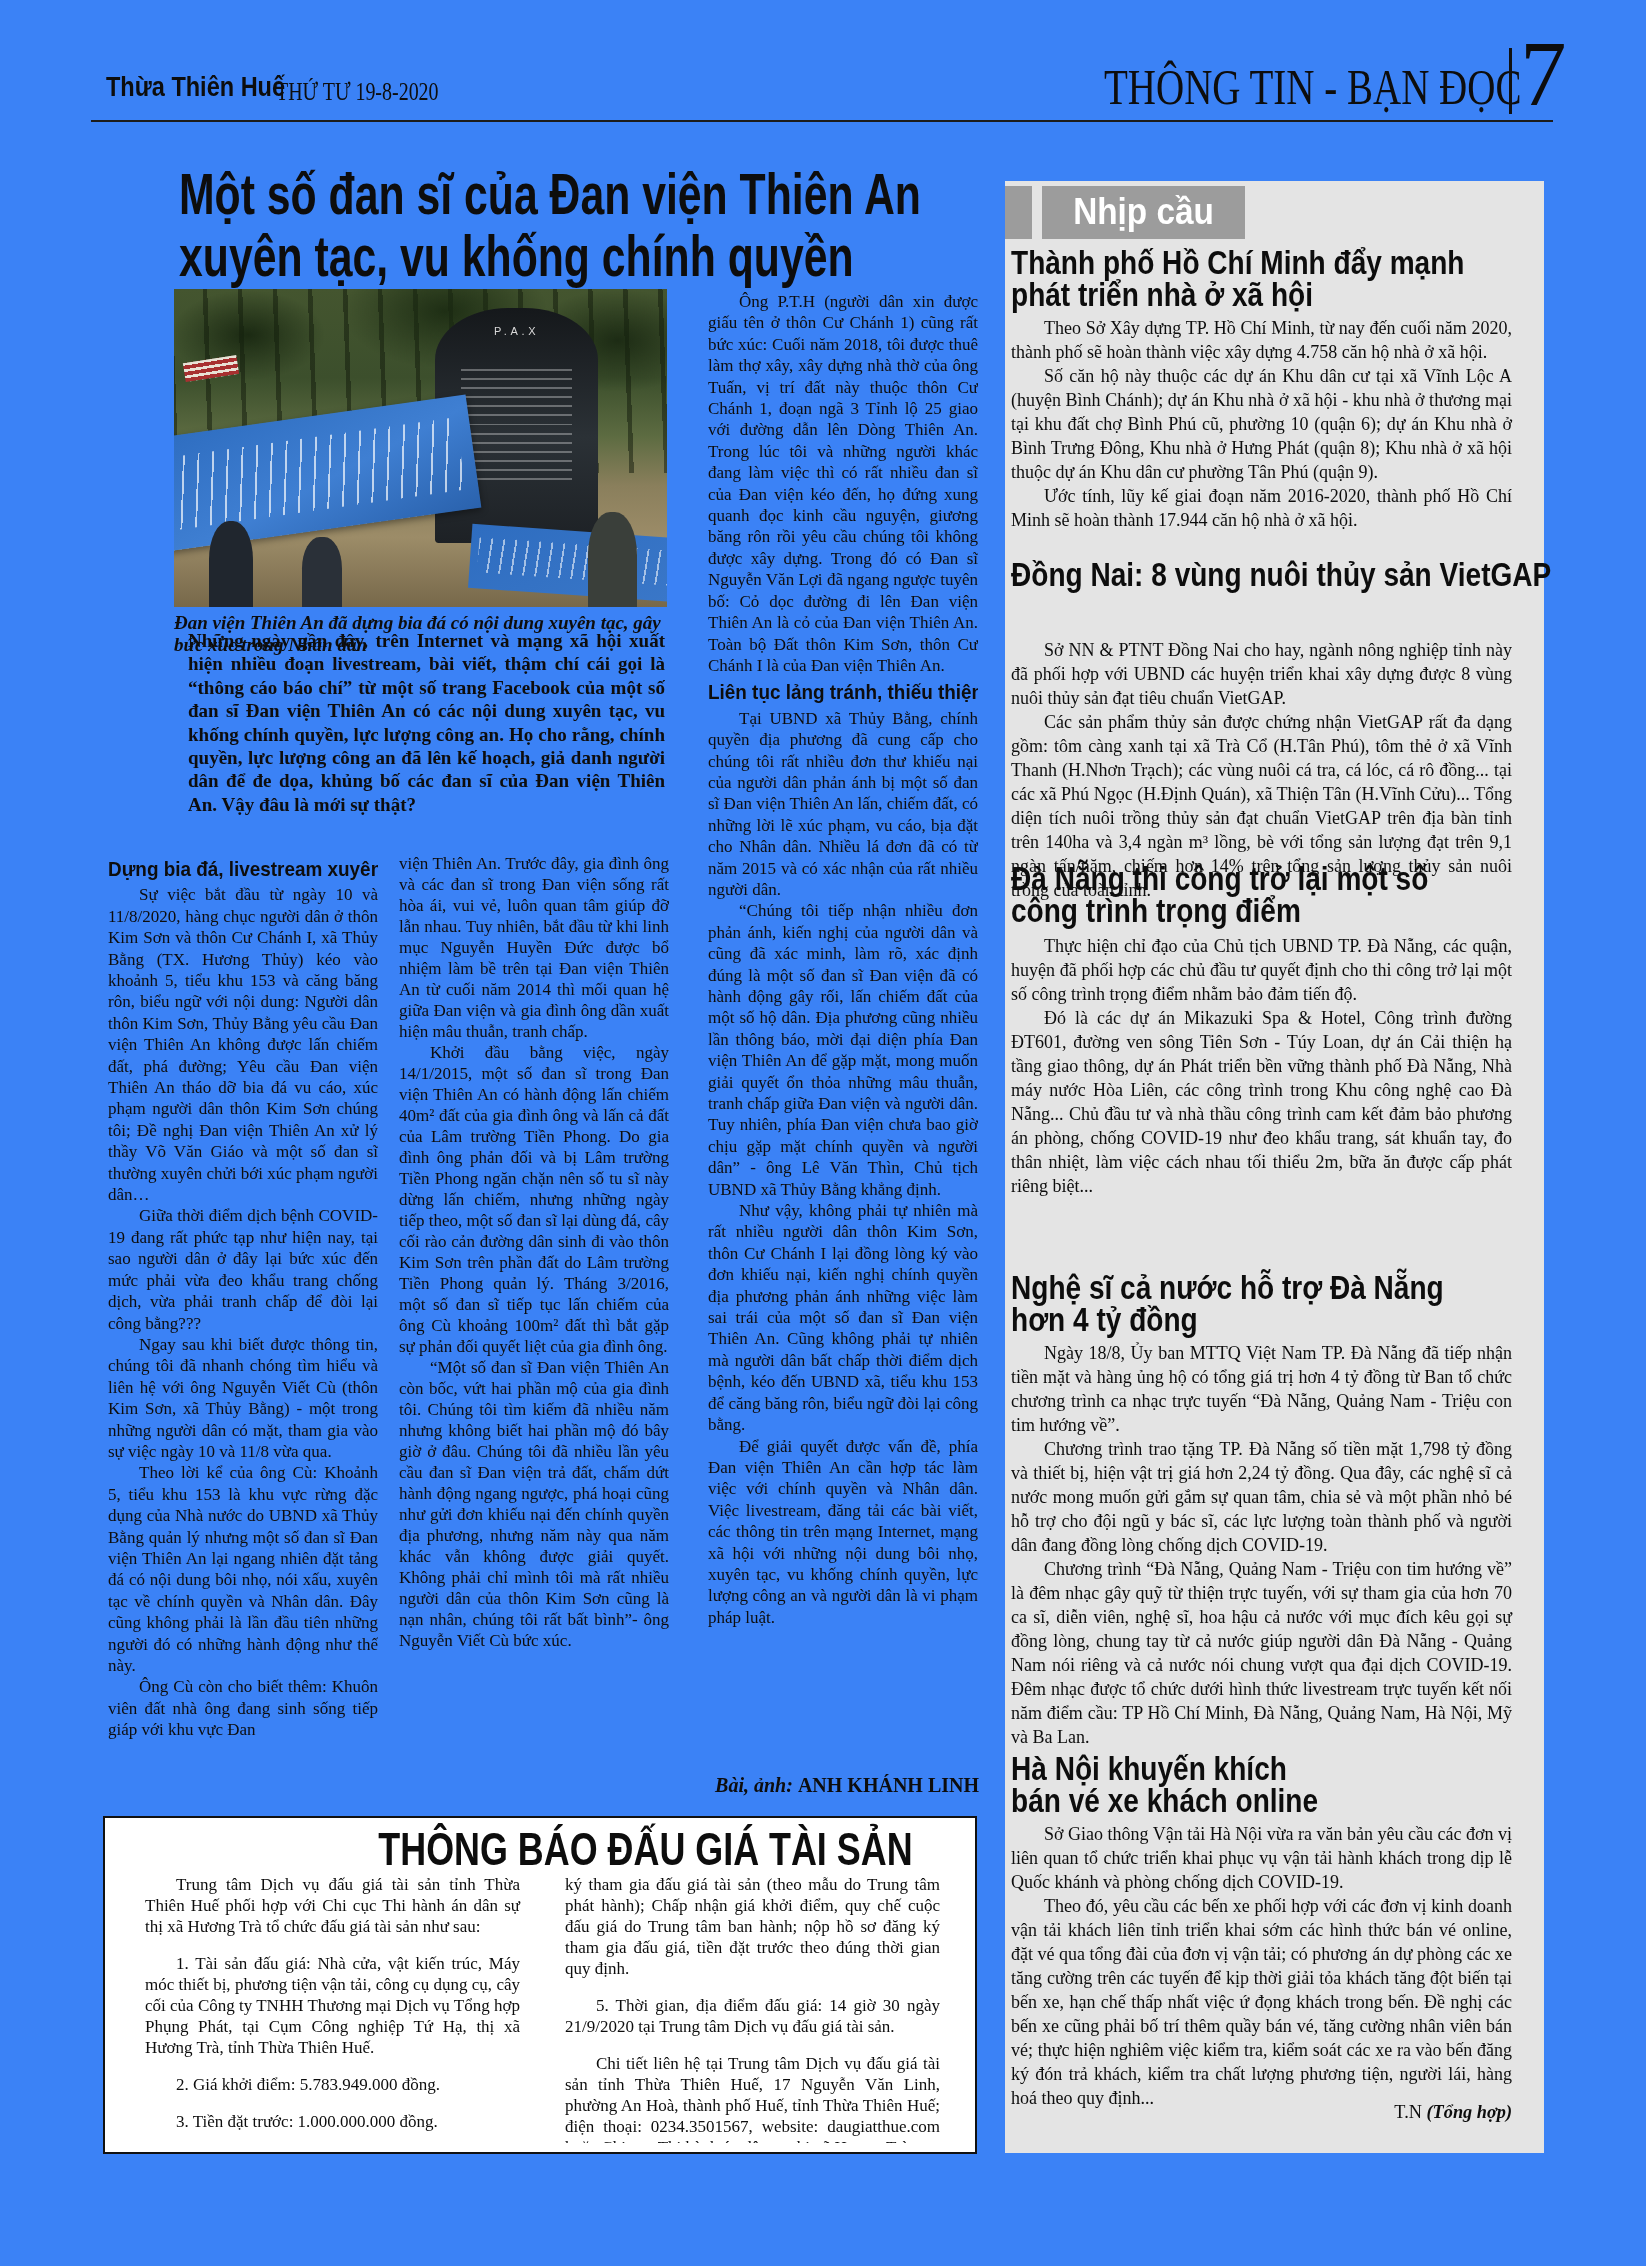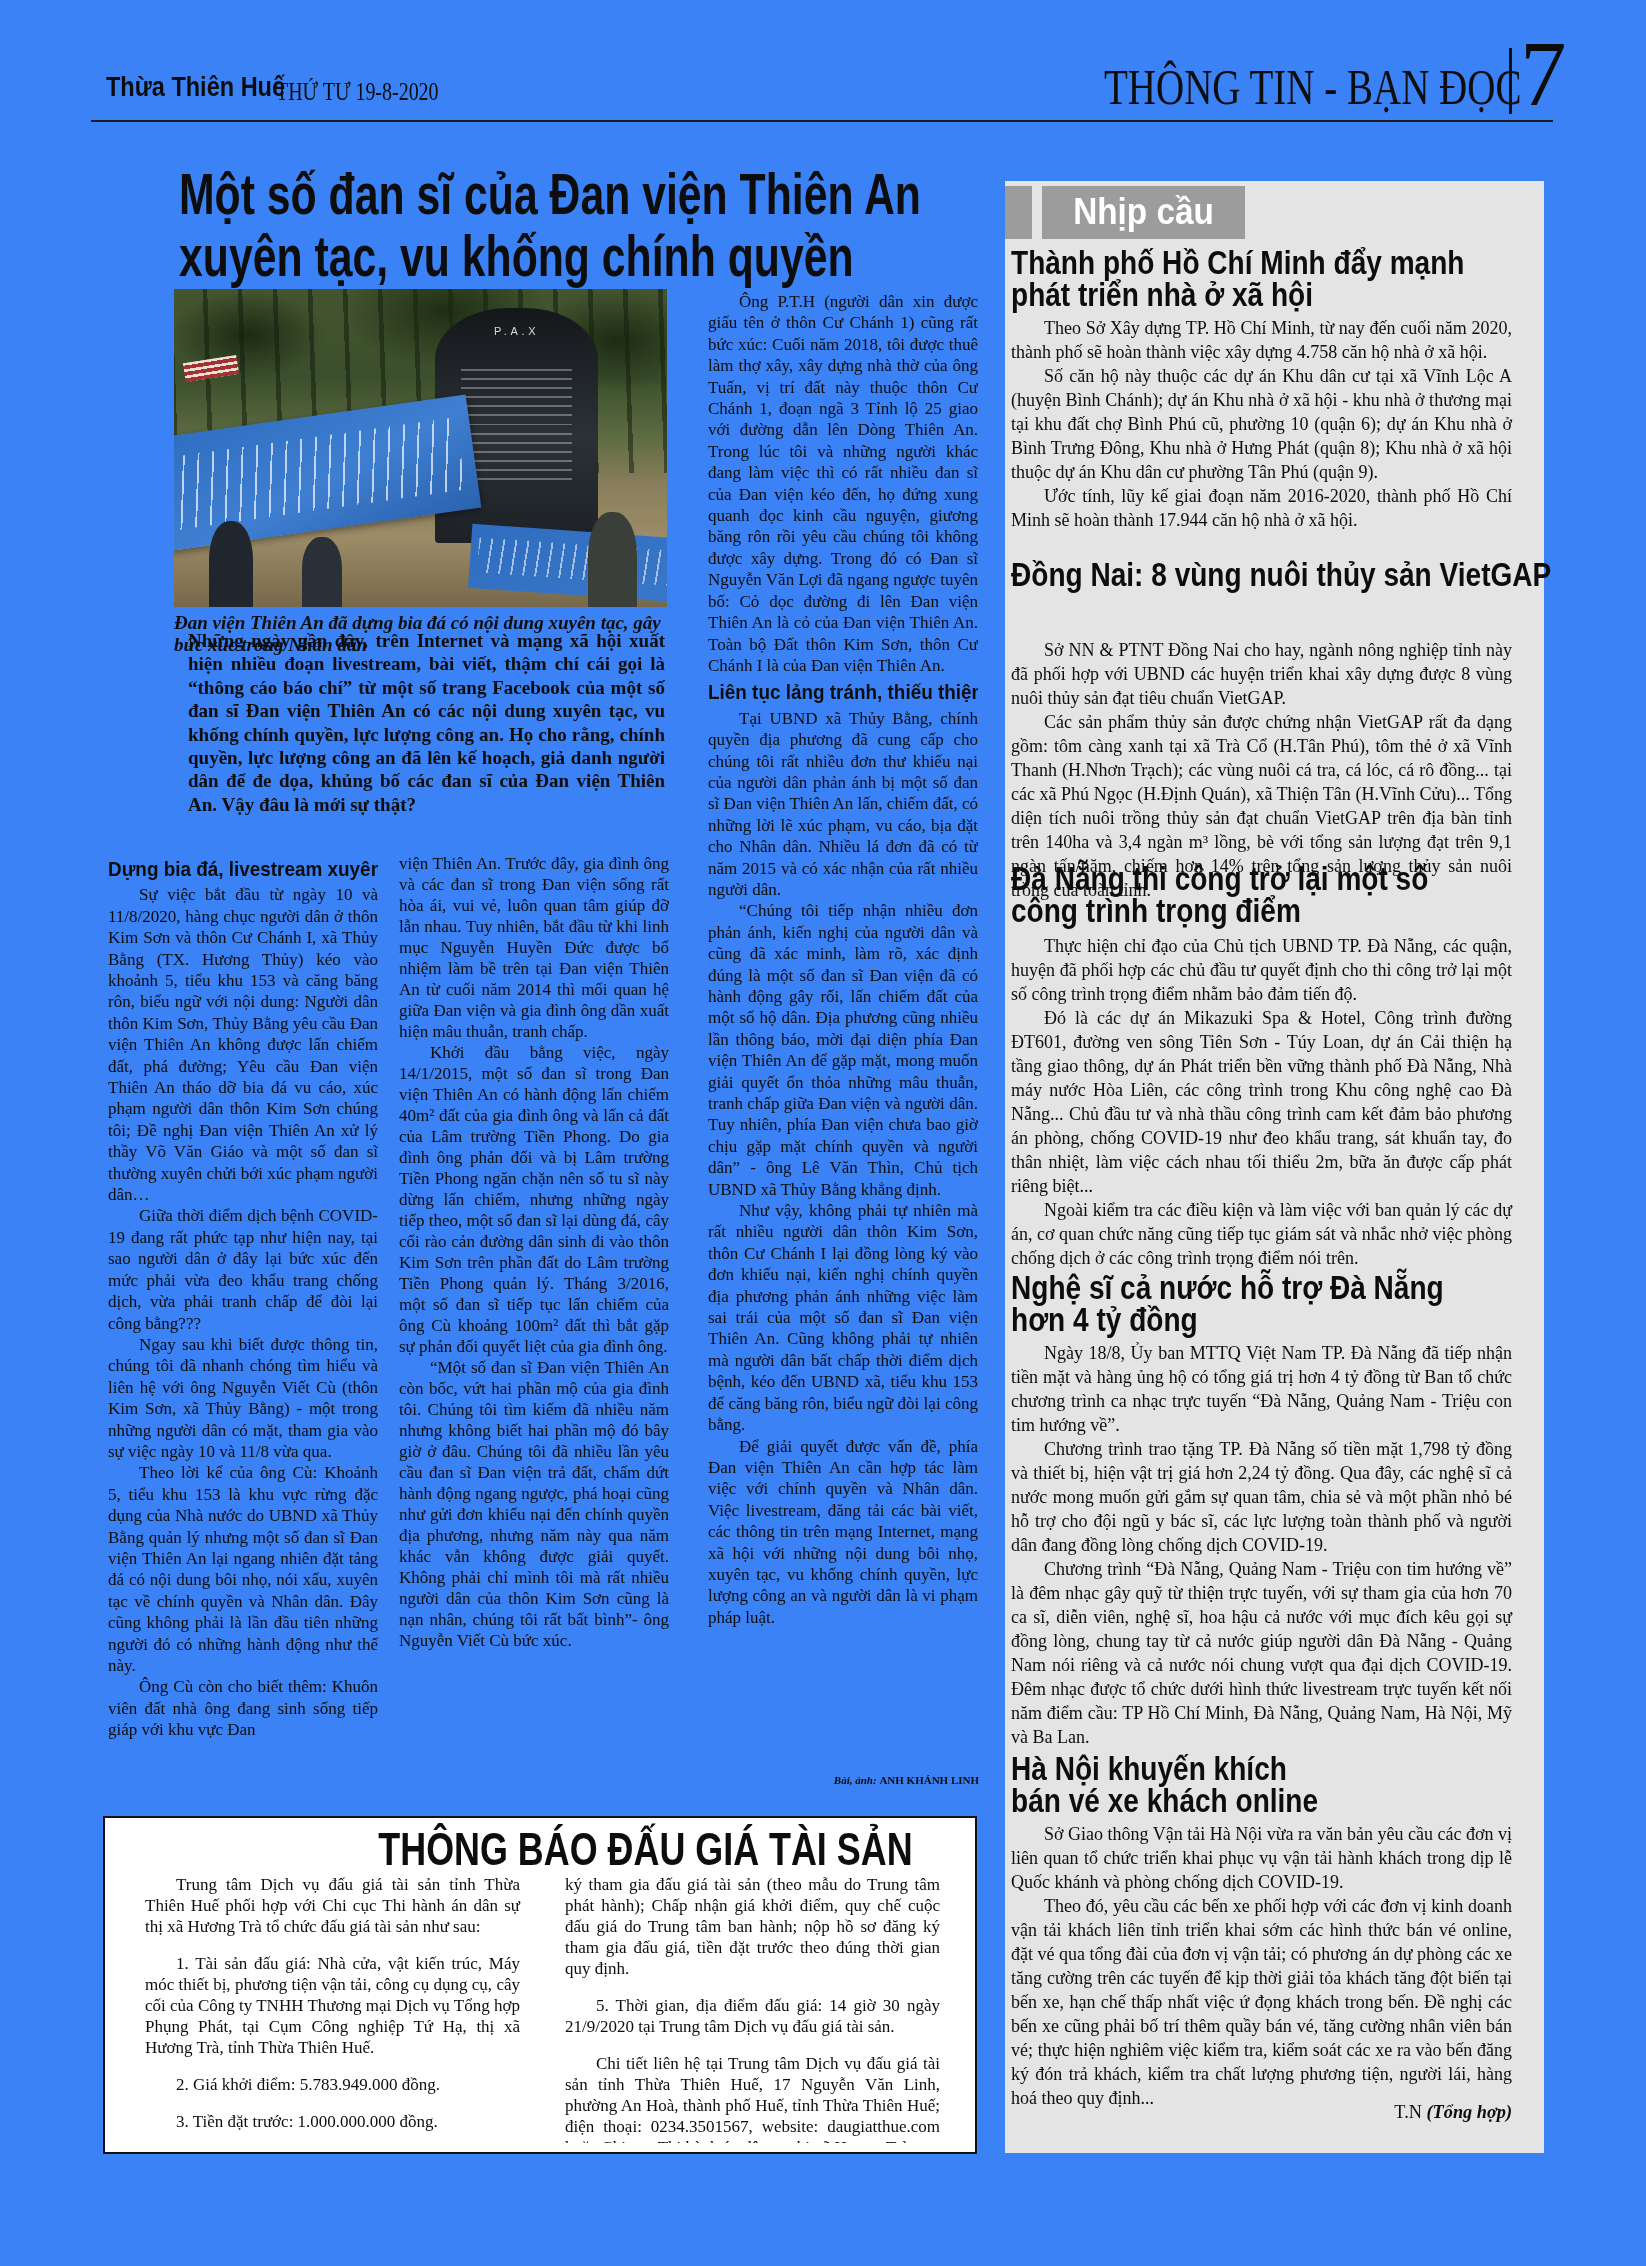--- a/index.html
+++ b/index.html
@@ -55,21 +55,21 @@
         font-size:19px;line-height:23.4px;font-weight:700;text-align:justify;}
   .col{overflow:hidden;font-size:17px;line-height:21.4px;text-align:justify;}
   .col p{margin:0;text-indent:31px;text-align:justify;}
   .col p.p-cont{text-indent:0;}
   .col .subhead{font-family:"Liberation Sans",sans-serif;font-weight:700;font-size:21px;
       line-height:24px;transform:scaleX(.9);transform-origin:0 0;white-space:nowrap;
       margin:3.7px 0 3.7px 0;text-indent:0;}
   .col1{left:108px;top:853px;width:270px;height:914px;}
   .col2{left:399px;top:853px;width:270px;height:923px;font-size:17px;line-height:21px;}
   .col3{left:708px;top:291px;width:270px;height:1482px;}
-  .byline{left:672px;top:1774px;width:307px;text-align:right;font-size:11px;}
+  .byline{left:672px;top:1774px;width:307px;text-align:right;font-size:20px;}
   .byline .lbl{font-weight:700;font-style:italic;}
   .byline .nm{font-weight:700;}
   
   .sb-bg{left:1005px;top:181px;width:539px;height:1972px;background:#e4e4e4;}
   .sb-corner{left:1005px;top:186px;width:27.4px;height:53px;background:#9c9c9c;}
   .sb-bar{left:1042px;top:186px;width:203px;height:53px;background:#9c9c9c;}
   .sb-bar-label{position:absolute;left:0;top:4.6px;width:100%;text-align:center;color:#fff;
       font-family:"Liberation Sans",sans-serif;font-weight:700;font-size:37px;transform:scaleX(.9);}
   .sb-head{left:1011px;font-size:33px;line-height:32px;}
   .sb-head .cond{transform:scaleX(.85);}
@@ -181,21 +181,20 @@
     <p>Các sản phẩm thủy sản được chứng nhận VietGAP rất đa dạng gồm: tôm càng xanh tại xã Trà Cổ (H.Tân Phú), tôm thẻ ở xã Vĩnh Thanh (H.Nhơn Trạch); các vùng nuôi cá tra, cá lóc, cá rô đồng... tại các xã Phú Ngọc (H.Định Quán), xã Thiện Tân (H.Vĩnh Cửu)... Tổng diện tích nuôi trồng thủy sản đạt chuẩn VietGAP trên địa bàn tỉnh trên 140ha và 3,4 ngàn m³ lồng, bè với tổng sản lượng đạt trên 9,1 ngàn tấn/năm, chiếm hơn 14% trên tổng sản lượng thủy sản nuôi trồng của toàn tỉnh.</p>
   </div>
 
   <div class="abs sb-head" style="top:863px;">
     <div class="cond">Đà Nẵng thi công trở lại một số</div>
     <div class="cond">công trình trọng điểm</div>
   </div>
   <div class="abs sb-body" style="top:934px;">
     <p>Thực hiện chỉ đạo của Chủ tịch UBND TP. Đà Nẵng, các quận, huyện đã phối hợp các chủ đầu tư quyết định cho thi công trở lại một số công trình trọng điểm nhằm bảo đảm tiến độ.</p>
     <p>Đó là các dự án Mikazuki Spa &amp; Hotel, Công trình đường ĐT601, đường ven sông Tiên Sơn - Túy Loan, dự án Cải thiện hạ tầng giao thông, dự án Phát triển bền vững thành phố Đà Nẵng, Nhà máy nước Hòa Liên, các công trình trong Khu công nghệ cao Đà Nẵng... Chủ đầu tư và nhà thầu công trình cam kết đảm bảo phương án phòng, chống COVID-19 như đeo khẩu trang, sát khuẩn tay, đo thân nhiệt, làm việc cách nhau tối thiểu 2m, bữa ăn được cấp phát riêng biệt...</p>
-    <p>Ngoài kiểm tra các điều kiện và làm việc với ban quản lý các dự án, cơ quan chức năng cũng tiếp tục giám sát và nhắc nhở việc phòng chống dịch ở các công trình trọng điểm nói trên.</p>
   </div>
 
   <div class="abs sb-head" style="top:1272px;">
     <div class="cond">Nghệ sĩ cả nước hỗ trợ Đà Nẵng</div>
     <div class="cond">hơn 4 tỷ đồng</div>
   </div>
   <div class="abs sb-body" style="top:1341px;">
     <p>Ngày 18/8, Ủy ban MTTQ Việt Nam TP. Đà Nẵng đã tiếp nhận tiền mặt và hàng ủng hộ có tổng giá trị hơn 4 tỷ đồng từ Ban tổ chức chương trình ca nhạc trực tuyến “Đà Nẵng, Quảng Nam - Triệu con tim hướng về”.</p>
     <p>Chương trình trao tặng TP. Đà Nẵng số tiền mặt 1,798 tỷ đồng và thiết bị, hiện vật trị giá hơn 2,24 tỷ đồng. Qua đây, các nghệ sĩ cả nước mong muốn gửi gắm sự quan tâm, chia sẻ và một phần nhỏ bé hỗ trợ cho đội ngũ y bác sĩ, các lực lượng toàn thành phố và người dân đang đồng lòng chống dịch COVID-19.</p>
     <p>Chương trình “Đà Nẵng, Quảng Nam - Triệu con tim hướng về” là đêm nhạc gây quỹ từ thiện trực tuyến, với sự tham gia của hơn 70 ca sĩ, diễn viên, nghệ sĩ, hoa hậu cả nước với mục đích kêu gọi sự đồng lòng, chung tay từ cả nước giúp người dân Đà Nẵng - Quảng Nam nói riêng và cả nước nói chung vượt qua đại dịch COVID-19. Đêm nhạc được tổ chức dưới hình thức livestream trực tuyến kết nối năm điểm cầu: TP Hồ Chí Minh, Đà Nẵng, Quảng Nam, Hà Nội, Mỹ và Ba Lan.</p>

